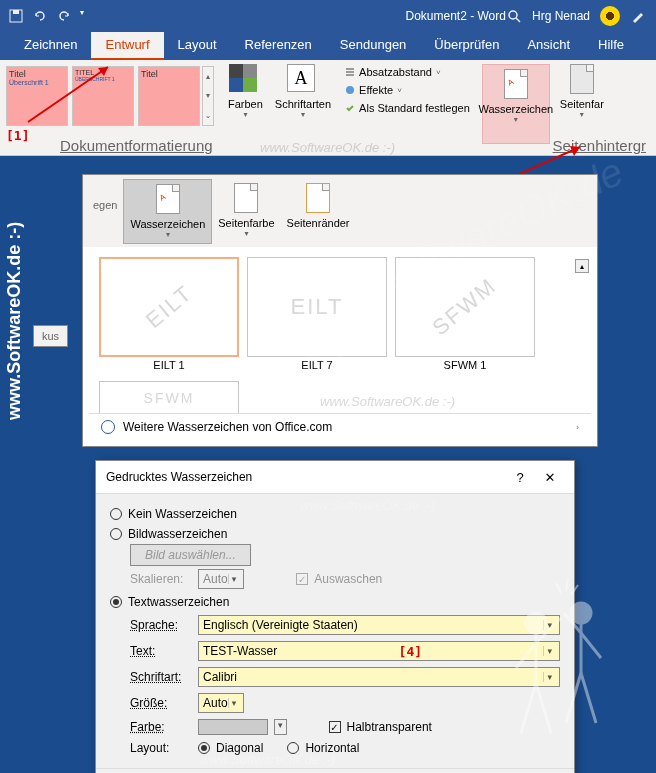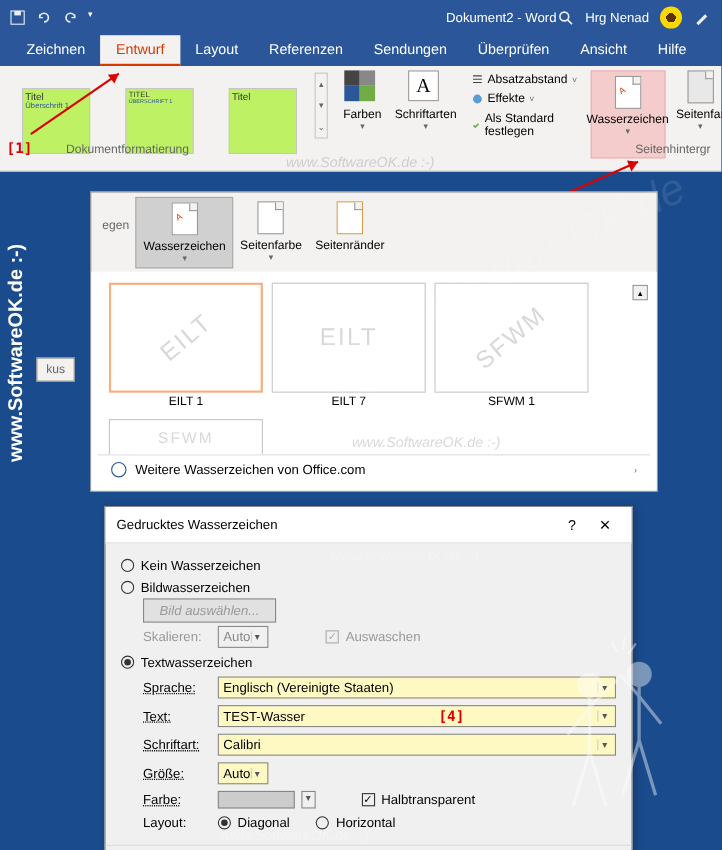--- a/index.html
+++ b/index.html
@@ -14,26 +14,26 @@
 .sunflower { width: 20px; height: 20px; background: radial-gradient(circle, #5a3100 30%, #ffd800 30%); border-radius: 50%; }
 
 
 .ribbon-tabs { height: 28px; background: #2b579a; display: flex; padding-left: 10px; color: white; font-size: 13px; }
 .ribbon-tab { padding: 5px 14px; cursor: pointer; }
 .ribbon-tab.active { background: #f3f2f1; color: #d83b01; border-bottom: 2px solid #d83b01; }
 
 
 .ribbon { height: 96px; background: #f3f2f1; display: flex; border-bottom: 1px solid #c8c6c4; position: relative; }
 .doc-formatting { display: flex; align-items: flex-start; padding: 4px; }
-.style-preview { width: 62px; height: 60px; background: #bef264; border: 1px solid #c8c6c4; margin: 16px; font-size: 7px; padding: 2px; overflow: hidden; }
+.style-preview { width: 62px; height: 60px; background: #fca5a5; border: 1px solid #c8c6c4; margin: 2px; font-size: 7px; padding: 2px; overflow: hidden; }
 .style-preview .t { font-size: 9px; color: #333; }
 .style-preview .h { color: #2b579a; font-size: 7px; }
 .dropdown-arrow { width: 12px; height: 60px; display: flex; flex-direction: column; justify-content: space-around; align-items: center; border: 1px solid #c8c6c4; margin: 2px 4px 2px 0; }
 .chevron { font-size: 8px; color: #666; }
-.group-label { position: absolute; bottom: 13px; font-size: 11px; color: #666; }
+.group-label { position: absolute; bottom: 1px; font-size: 15px; color: #666; text-decoration: underline; }
 .ribbon-btn { display: flex; flex-direction: column; align-items: center; padding: 4px 6px; font-size: 11px; cursor: pointer; text-align: center; }
 .ribbon-btn .icon-box { width: 32px; height: 32px; margin-bottom: 2px; }
 .colors-grid { width: 28px; height: 28px; display: grid; grid-template-columns: 1fr 1fr; }
 .colors-grid div:nth-child(1){background:#444}.colors-grid div:nth-child(2){background:#888}.colors-grid div:nth-child(3){background:#2b579a}.colors-grid div:nth-child(4){background:#70ad47}
 .a-icon { width: 28px; height: 28px; border: 1px solid #999; background: white; display: flex; align-items: center; justify-content: center; font-size: 18px; font-family: serif; }
 .small-item { font-size: 11px; padding: 2px 4px; display: flex; align-items: center; gap: 4px; cursor: pointer; }
 .bullet { width: 10px; height: 10px; }
 .wz-btn { background: #f4cccc; border: 1px solid #e8b0b0; width: 68px; height: 80px; margin: 4px; }
 .page-icon { width: 24px; height: 30px; border: 1px solid #999; background: white; position: relative; }
 .page-icon::after { content: ''; position: absolute; top: 0; right: 0; width: 6px; height: 6px; background: #f3f2f1; border-left: 1px solid #999; border-bottom: 1px solid #999; }

